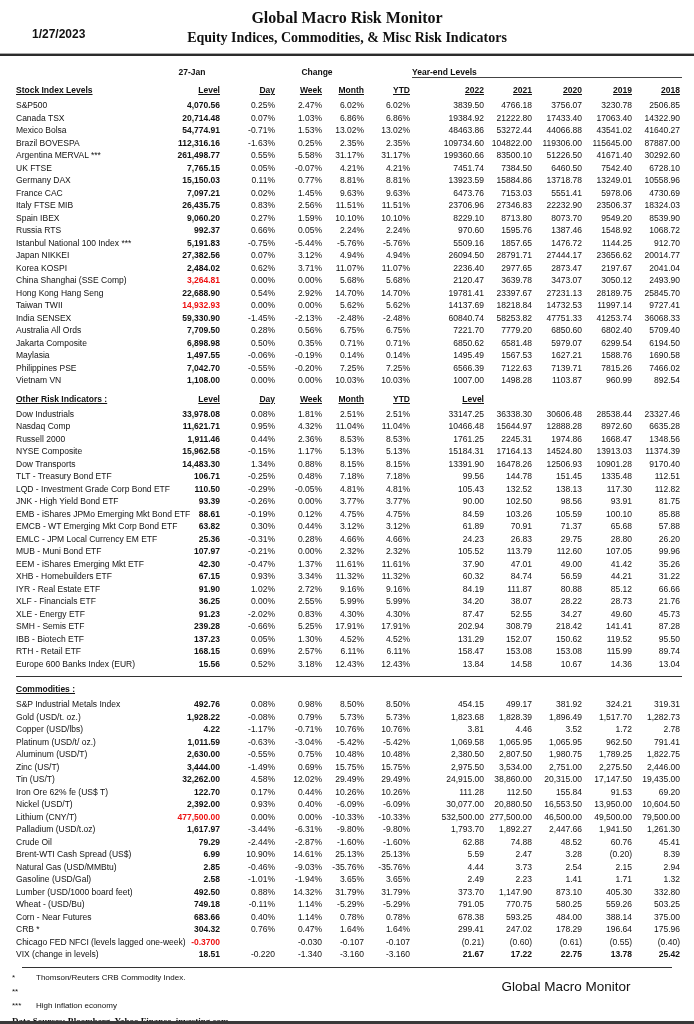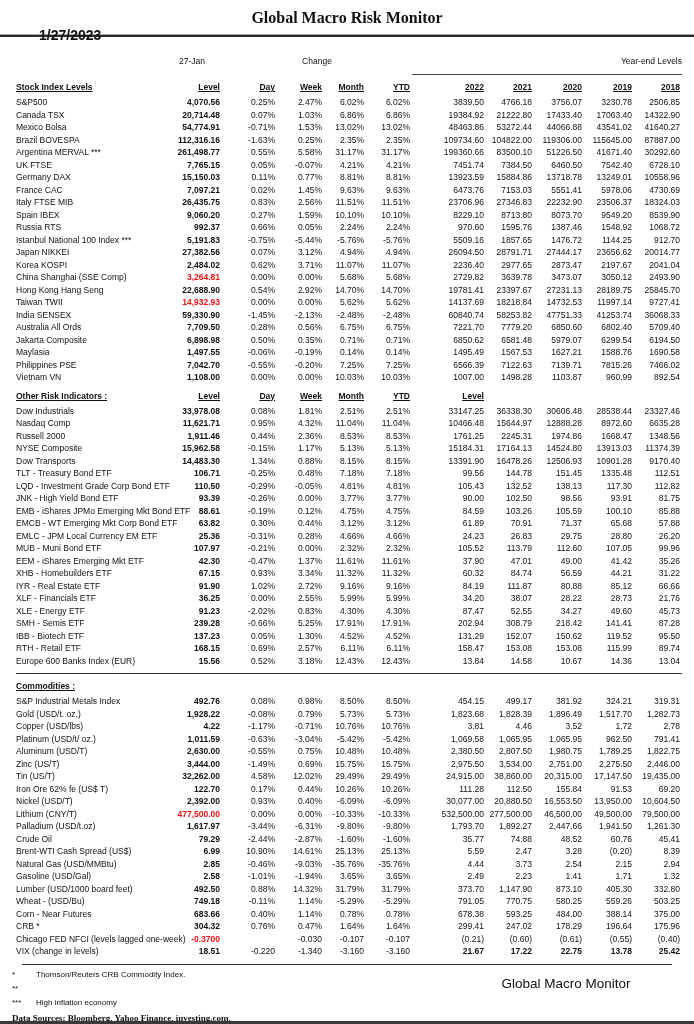--- a/index.html
+++ b/index.html
@@ -1,28 +1,28 @@
 <!DOCTYPE html>
 <html><head>
 <meta charset="utf-8">
 <style>
   * { box-sizing: border-box; }
   html, body { margin: 0; padding: 0; }
   body { background: #ffffff; font-family: "Liberation Sans", sans-serif; color: #111; }
   .page { width: 694px; height: 1024px; background: #fff; position: relative; overflow: hidden;
           border-bottom: 3px solid #3a3a3a; }
   .header { position: relative; padding-top: 9px; }
-  .report-date { position: absolute; left: 39px; top: 27px; font-size: 14px; font-weight: 600; }
+  .report-date { position: absolute; left: 32px; top: 27px; font-size: 12px; font-weight: 600; }
   .title { text-align: center; font-family: "Liberation Serif", serif; font-weight: bold; font-size: 16px; }
   .subtitle { text-align: center; font-family: "Liberation Serif", serif; font-weight: bold; font-size: 14px; margin-top: 3px; }
   .rule-thick { margin-top: 7px; border-top: 1px solid #a8a8a8; border-bottom: 2px solid #2b2b2b; height: 3px; }
   .group-row { display: grid; grid-template-columns: 146px 60px 190px 270px; padding: 0 12px 0 16px;
-               margin-top: 19px; margin-bottom: 1px; font-size: 8.5px; font-weight: 400; }
+               margin-top: 11px; margin-bottom: 1px; font-size: 8.5px; font-weight: 700; }
   .gh-date, .gh-change { text-align: center; }
-  .gh-year { text-align: right; border-bottom: 1.2px solid #444; padding-bottom: 8px; }
+  .gh-year { text-align: left; border-bottom: 1.2px solid #444; padding-bottom: 0; }
   .table { padding: 0 12px 0 16px; }
   .row { display: grid; grid-template-columns: 146px 60px 55px 47px 42px 46px 74px 48px 50px 50px 48px; }
   .data-row { height: 12.5px; line-height: 12.5px; font-size: 8.5px; }
   .head-row { height: 14px; line-height: 13px; font-size: 8.5px; margin-top: 6px; margin-bottom: 1px; }
   .name-cell { text-align: left; white-space: nowrap; overflow: visible; }
   .num-cell { text-align: right; white-space: nowrap; padding-right: 2px; }
   .section-title { font-weight: bold; text-decoration: underline; }
   .col-head { font-weight: bold; text-decoration: underline; }
   .level { font-weight: bold; }
   .red { color: #ee1111; }
@@ -37,20 +37,21 @@
            font-weight: normal; font-size: 13.5px; line-height: 1.55; }
 </style>
 </head>
 <body>
 
 <div class="page">
 
   <div class="header">
     <div class="report-date">1/27/2023</div>
     <div class="title">Global Macro Risk Monitor</div>
+    <div class="subtitle">Equity Indices, Commodities, &amp; Misc Risk Indicators</div>
   </div>
 
   <div class="rule-thick"></div>
 
   <div class="group-row">
     <div></div>
     <div class="gh-date">27-Jan</div>
     <div class="gh-change">Change</div>
     <div class="gh-year">Year-end Levels</div>
   </div>
@@ -251,21 +252,21 @@
         <div class="num-cell">2197.67</div>
         <div class="num-cell">2041.04</div>
       </div>
       <div class="row data-row">
         <div class="name-cell">China Shanghai (SSE Comp)</div>
         <div class="num-cell level red">3,264.81</div>
         <div class="num-cell">0.00%</div>
         <div class="num-cell">0.00%</div>
         <div class="num-cell">5.68%</div>
         <div class="num-cell">5.68%</div>
-        <div class="num-cell">2729.82</div>
+        <div class="num-cell">2120.47</div>
         <div class="num-cell">3639.78</div>
         <div class="num-cell">3473.07</div>
         <div class="num-cell">3050.12</div>
         <div class="num-cell">2493.90</div>
       </div>
       <div class="row data-row">
         <div class="name-cell">Hong Kong Hang Seng</div>
         <div class="num-cell level">22,688.90</div>
         <div class="num-cell">0.54%</div>
         <div class="num-cell">2.92%</div>
@@ -811,21 +812,21 @@
         <div class="num-cell">1,941.50</div>
         <div class="num-cell">1,261.30</div>
       </div>
       <div class="row data-row">
         <div class="name-cell">Crude Oil</div>
         <div class="num-cell level">79.29</div>
         <div class="num-cell">-2.44%</div>
         <div class="num-cell">-2.87%</div>
         <div class="num-cell">-1.60%</div>
         <div class="num-cell">-1.60%</div>
-        <div class="num-cell">35.77</div>
+        <div class="num-cell">62.88</div>
         <div class="num-cell">74.88</div>
         <div class="num-cell">48.52</div>
         <div class="num-cell">60.76</div>
         <div class="num-cell">45.41</div>
       </div>
       <div class="row data-row">
         <div class="name-cell">Brent-WTI Cash Spread (US$)</div>
         <div class="num-cell level">6.99</div>
         <div class="num-cell">10.90%</div>
         <div class="num-cell">14.61%</div>

